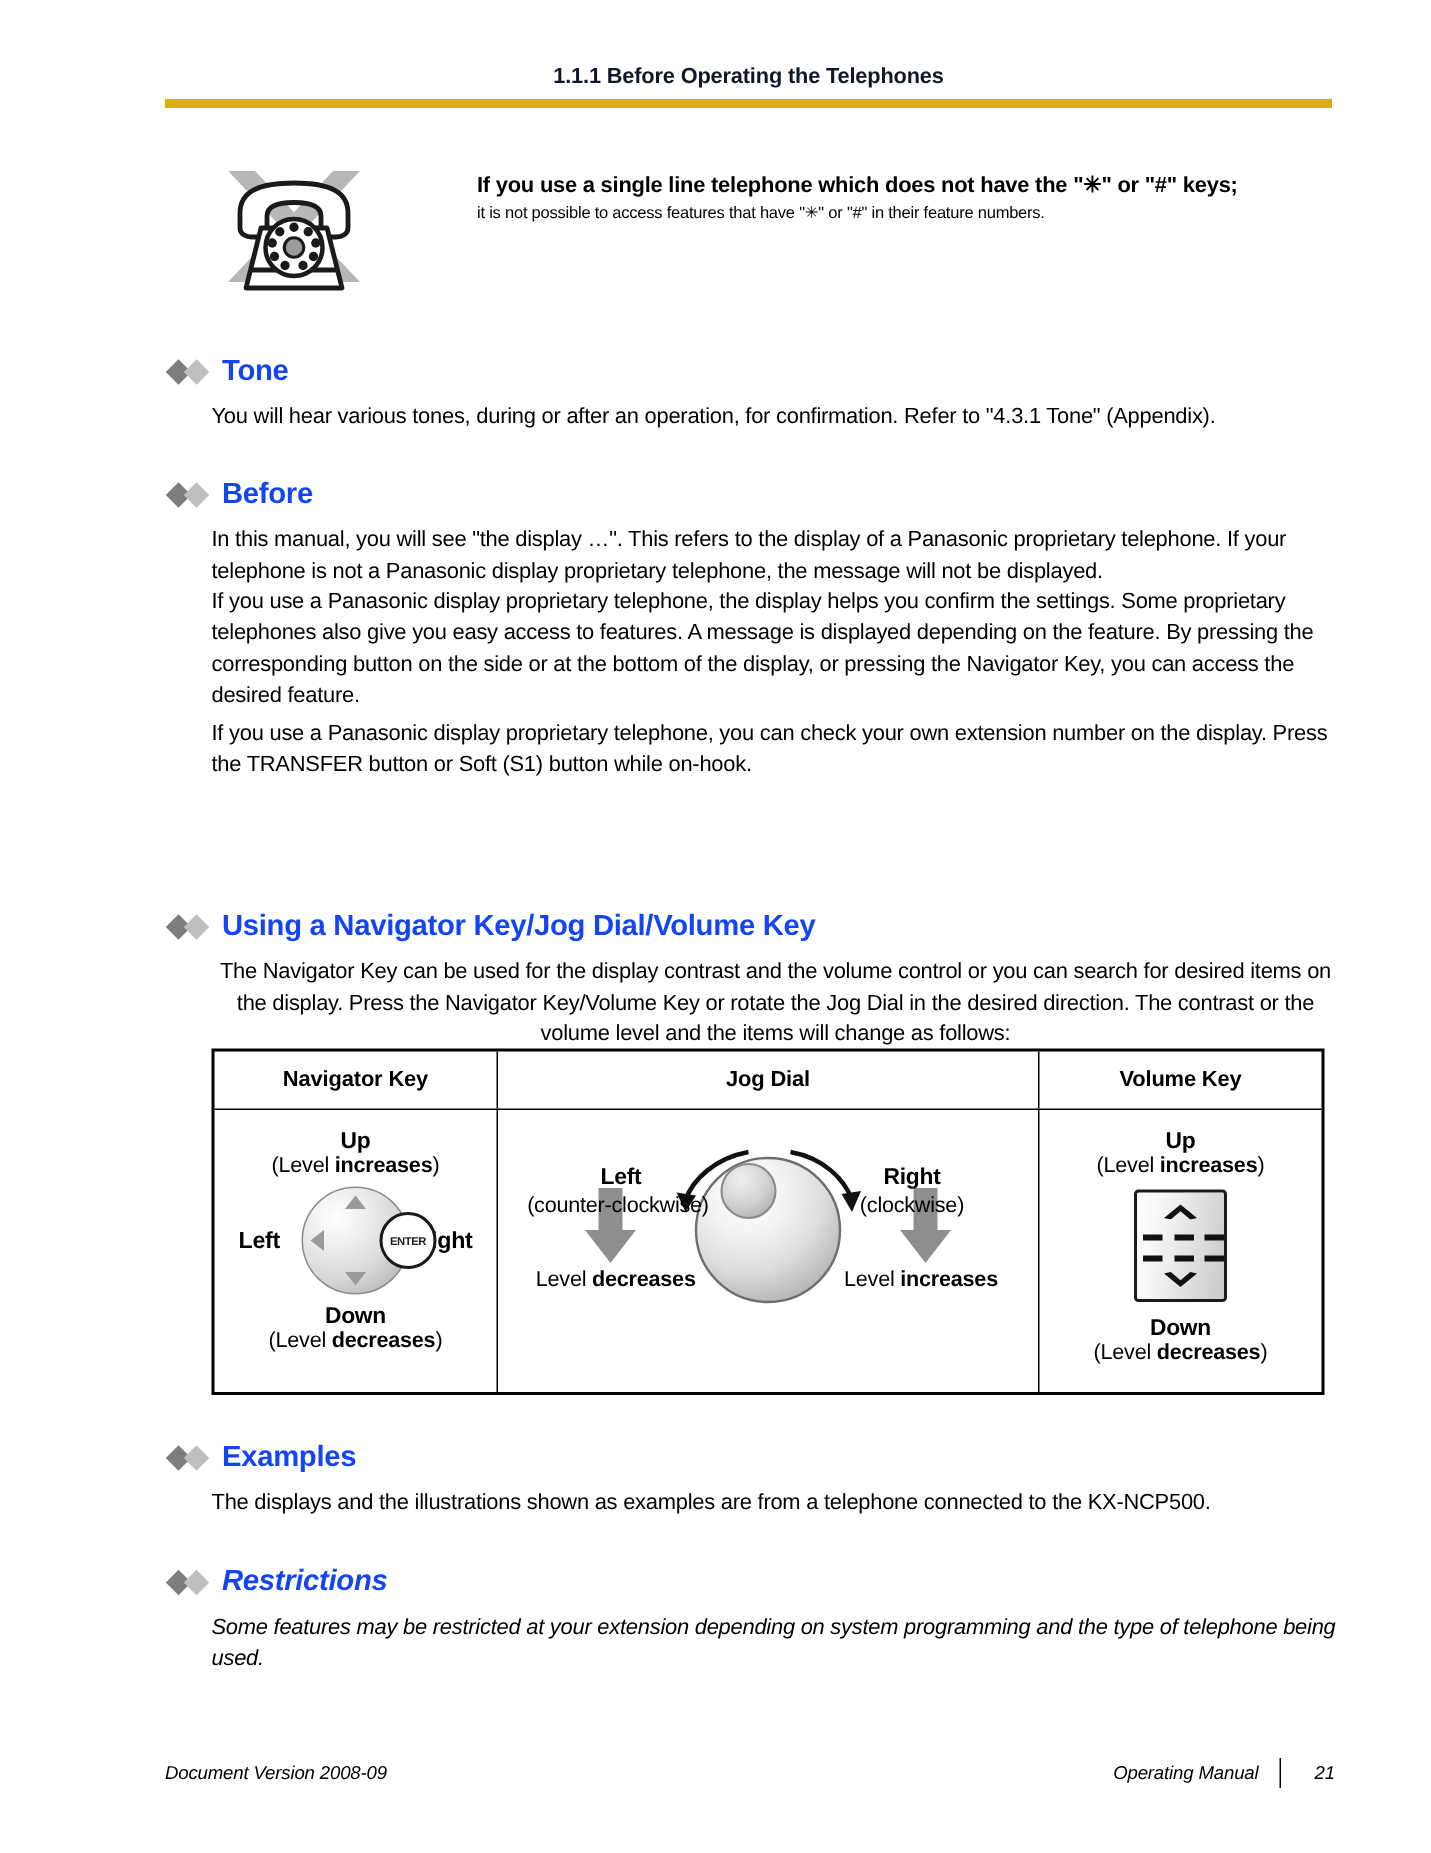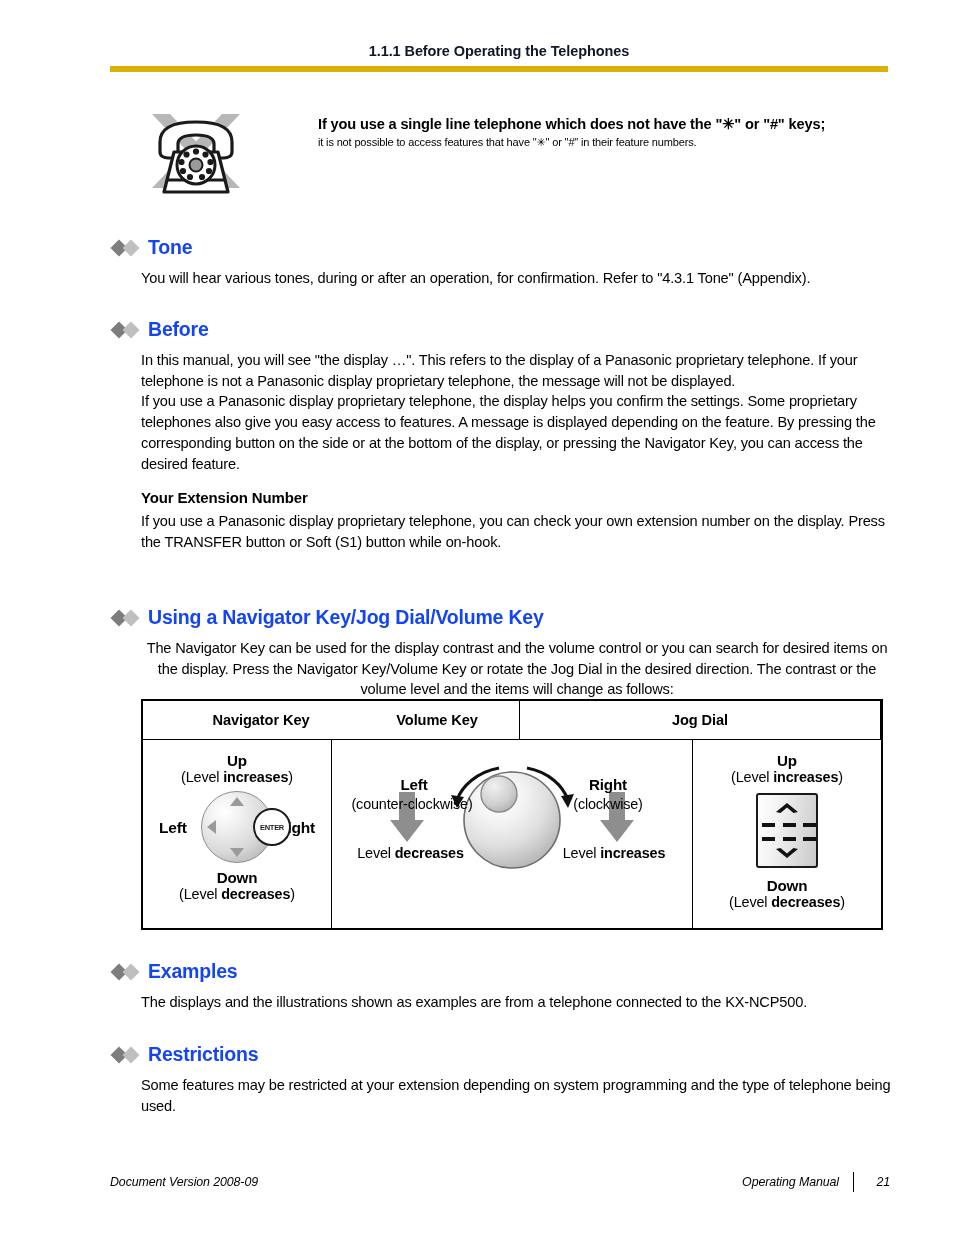--- a/index.html
+++ b/index.html
@@ -130,21 +130,21 @@
   .nav-table {
     position: absolute;
     left: 141px;
     top: 699px;
     width: 742px;
     border: 2px solid #000;
     box-sizing: border-box;
     background: #fff;
   }
   .nav-table .row { display: flex; }
-  .nav-table .row.head { border-bottom: 1.5px solid #000; padding-left: 24px; }
+  .nav-table .row.head { border-bottom: 1.5px solid #000; }
   .nav-table .cell {
     box-sizing: border-box;
     position: relative;
   }
   .nav-table .c1 { flex: 0 0 188px; }
   .nav-table .c2 { flex: 0 0 362px; border-left: 1.5px solid #000; border-right: 1.5px solid #000; }
   .nav-table .c3 { flex: 1 1 auto; }
 
   .head .cell {
     height: 38px;
@@ -369,21 +369,20 @@
       <span class="bullets">
         <i class="dia d1"></i>
           <i class="dia d2"></i>
       </span>
       <span class="sec-title">Before</span>
     </div>
     <div class="sec-body">
       <p>In this manual, you will see "the display …". This refers to the display of a Panasonic proprietary telephone. If your telephone is not a Panasonic display proprietary telephone, the message will not be displayed.</p>
       <p>If you use a Panasonic display proprietary telephone, the display helps you confirm the settings. Some proprietary telephones also give you easy access to features. A message is displayed depending on the feature. By pressing the corresponding button on the side or at the bottom of the display, or pressing the Navigator Key, you can access the desired feature.</p>
     </div>
-    <div class="subhead">Your Extension Number</div>
     <div class="sec-body" style="margin-top:5px;">
       <p>If you use a Panasonic display proprietary telephone, you can check your own extension number on the display. Press the TRANSFER button or Soft (S1) button while on-hook.</p>
     </div>
   </div>
 
   <div class="section" style="top:605px;text-align:center;">
     <div class="sec-head">
       <span class="bullets">
         <i class="dia d1"></i>
           <i class="dia d2"></i>
@@ -392,22 +391,22 @@
     </div>
     <div class="sec-body" style="margin-left:31px;">
       <p>The Navigator Key can be used for the display contrast and the volume control or you can search for desired items on the display. Press the Navigator Key/Volume Key or rotate the Jog Dial in the desired direction. The contrast or the volume level and the items will change as follows:</p>
     </div>
   </div>
 
   <div class="nav-table">
 
     <div class="row head">
       <div class="cell c1">Navigator Key</div>
+      <div class="cell c2">Jog Dial</div>
       <div class="cell c3">Volume Key</div>
-      <div class="cell c2">Jog Dial</div>
     </div>
 
     <div class="row body">
 
       <div class="cell c1">
         <div class="cellinner" style="padding-top:12px;">
           <div class="lbl bold">Up</div>
           <div class="lbl"><span>(Level </span><b>increases</b><span>)</span></div>
 
           <div class="navkey-wrap" style="margin-top:6px;">
@@ -507,21 +506,21 @@
         <i class="dia d1"></i>
           <i class="dia d2"></i>
       </span>
       <span class="sec-title">Examples</span>
     </div>
     <div class="sec-body">
       <p>The displays and the illustrations shown as examples are from a telephone connected to the KX-NCP500.</p>
     </div>
   </div>
 
-  <div class="section" style="top:1042px;">
+  <div class="section" style="top:1042px;font-style:italic;">
     <div class="sec-head">
       <span class="bullets">
         <i class="dia d1"></i>
           <i class="dia d2"></i>
       </span>
       <span class="sec-title">Restrictions</span>
     </div>
     <div class="sec-body">
       <p>Some features may be restricted at your extension depending on system programming and the type of telephone being used.</p>
     </div>

